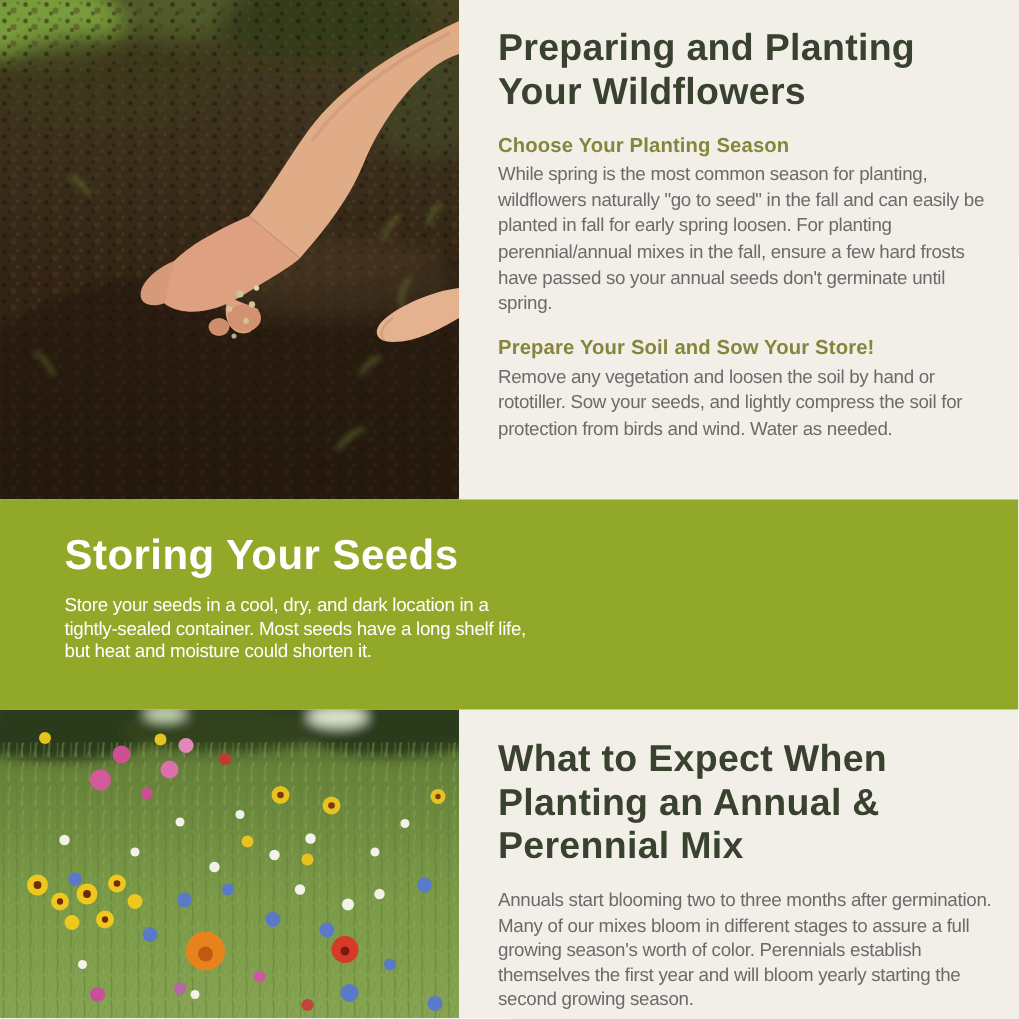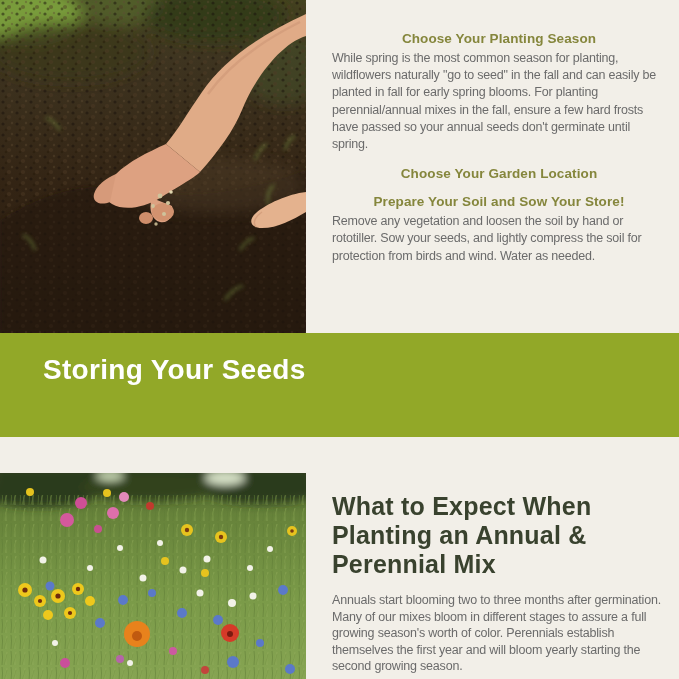--- a/index.html
+++ b/index.html
@@ -17,30 +17,30 @@
 
   .top-text    { position:absolute; left:332px; top:18px;  width:334px; }
   .bottom-text { position:absolute; left:332px; top:492px; width:334px; }
 
   h1.big-title {
     font-size:25px; line-height:29px; font-weight:700;
     color:#39422e; letter-spacing:0.2px;
   }
   .subhead {
     font-size:13.5px; font-weight:700; color:#85863c;
-    margin-top:13px; letter-spacing:0.1px;text-align:center;
+    margin-top:13px; letter-spacing:0.1px;
   }
   .body-copy {
     font-size:12.5px; line-height:17.2px; color:#6b6b6b;
     margin-top:4px; letter-spacing:-0.2px;
   }
   .bottom-text .body-copy { margin-top:13px; line-height:16.5px; }
 
   .banner {
-    position:absolute; left:0; top:333px; width:679px; height:104px;
+    position:absolute; left:0; top:333px; width:679px; height:140px;
     background:#92a828;
   }
   .banner-text { position:absolute; left:43px; top:21px; width:316px; }
   .banner-title {
     font-size:28px; font-weight:700; color:#ffffff; letter-spacing:0.3px;
   }
   .banner-body {
     margin-top:10px; font-size:12.5px; line-height:15.5px;
     color:#ffffff; letter-spacing:-0.2px;
   }
@@ -112,34 +112,35 @@
           <circle cx="156" cy="224" r="1.7" fill="#b8ab85"></circle>
           <circle cx="171" cy="192" r="1.8" fill="#e0d6ae"></circle>
         </g>
 
         <path d="M306,192 C288,194 266,204 256,213 C248,220 250,228 262,228 C278,228 292,220 306,212 Z" fill="#e4b28e"></path>
         <path d="M262,212 C256,216 252,222 256,227" stroke="#c89070" stroke-width="1.5" fill="none" opacity="0.55"></path>
       </svg>
     </div>
 
     <div class="top-text">
+      <h1 class="big-title">Preparing and Planting Your Wildflowers</h1>
 
       <div class="subhead">Choose Your Planting Season</div>
-      <p class="body-copy">While spring is the most common season for planting, wildflowers naturally "go to seed" in the fall and can easily be planted in fall for early spring blooms. For planting perennial/annual mixes in the fall, ensure a few hard frosts have passed so your annual seeds don't germinate until spring.</p>
-
-      <div class="subhead">Choose Your Garden Location</div>
+      <p class="body-copy">While spring is the most common season for planting, wildflowers naturally "go to seed" in the fall and can easily be planted in fall for early spring loosen. For planting perennial/annual mixes in the fall, ensure a few hard frosts have passed so your annual seeds don't germinate until spring.</p>
+
 
       <div class="subhead">Prepare Your Soil and Sow Your Store!</div>
       <p class="body-copy">Remove any vegetation and loosen the soil by hand or rototiller. Sow your seeds, and lightly compress the soil for protection from birds and wind. Water as needed.</p>
     </div>
   </section>
 
   <section class="banner">
     <div class="banner-text">
       <div class="banner-title">Storing Your Seeds</div>
+      <p class="banner-body">Store your seeds in a cool, dry, and dark location in a tightly-sealed container. Most seeds have a long shelf life, but heat and moisture could shorten it.</p>
     </div>
 
   </section>
 
   <section>
 
     <div class="photo bottom-photo">
       <svg viewBox="0 0 306 206" preserveAspectRatio="none">
         <defs>
           <linearGradient id="meadowG" x1="0" y1="0" x2="0" y2="1">

